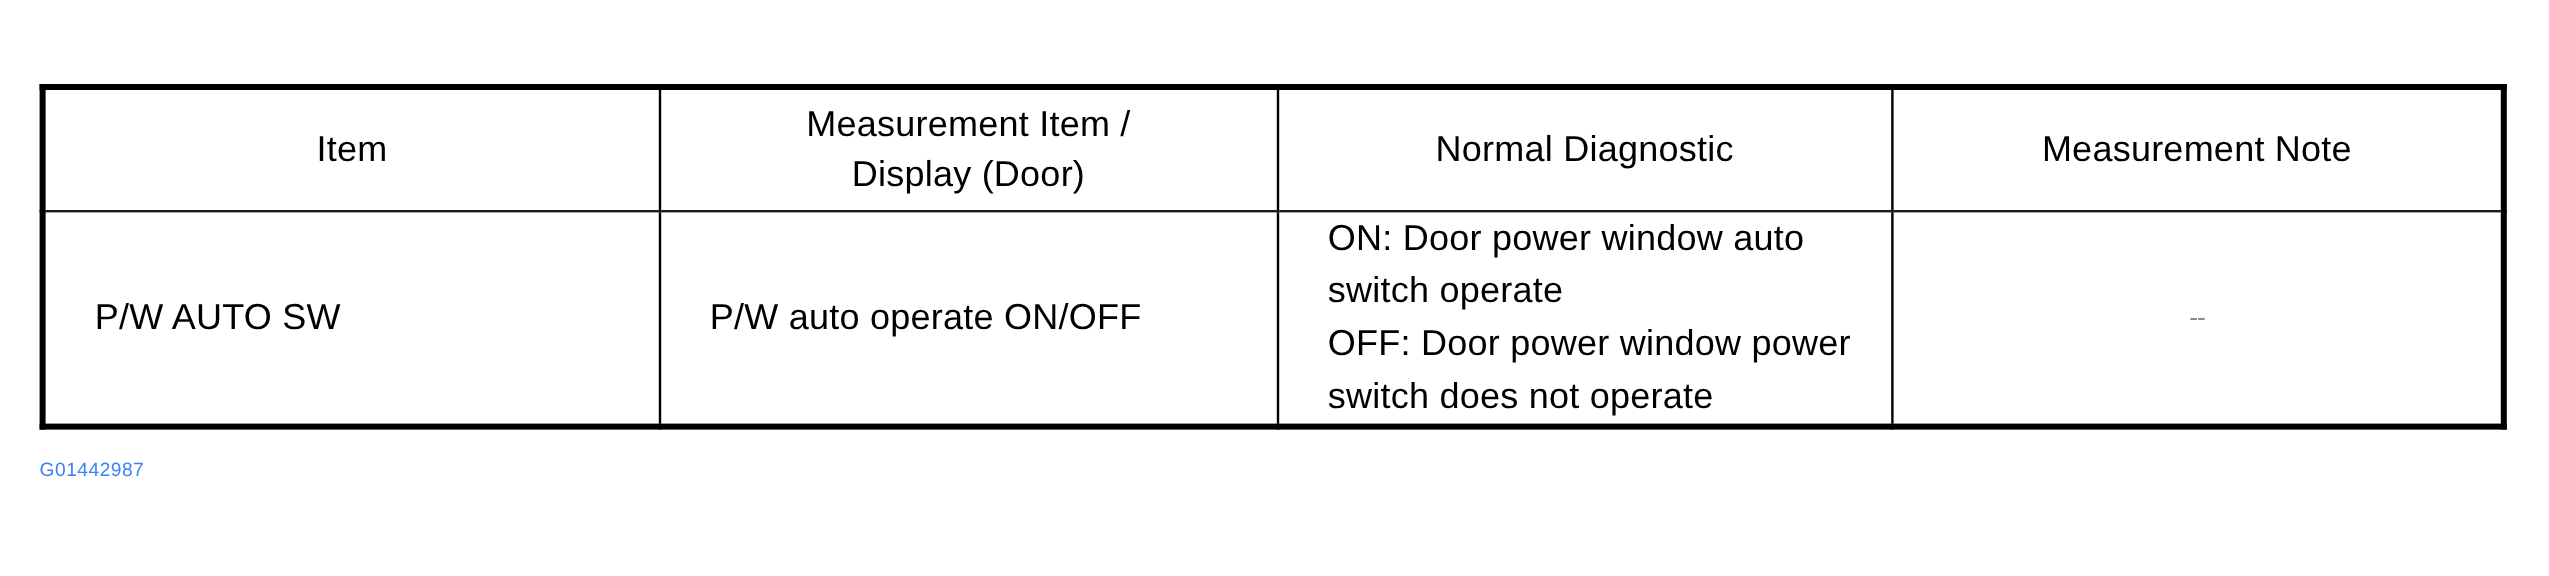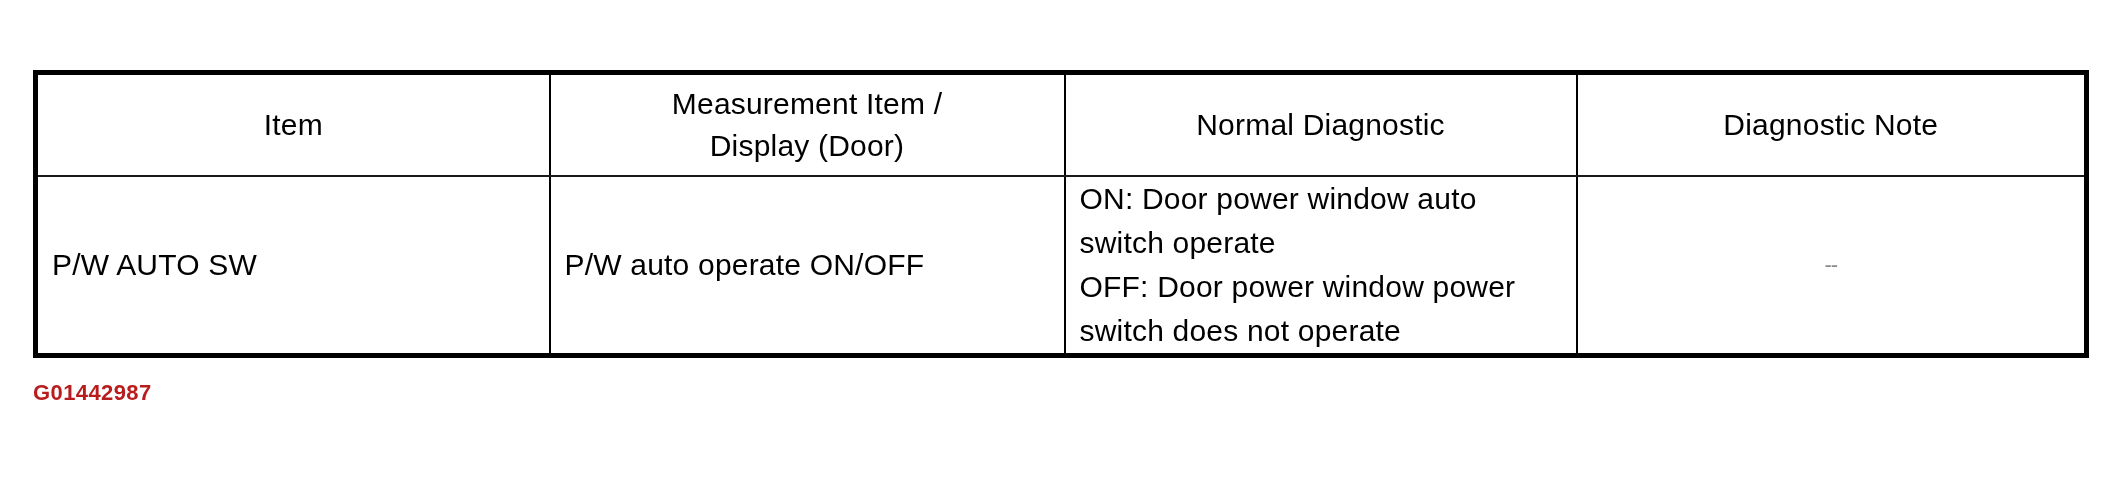--- a/index.html
+++ b/index.html
@@ -81,46 +81,46 @@
   .body-row td {
     height: 176px;
   }
 
   .cell-text {
     display: block;
     font-size: 30px;
     line-height: 44px;
     letter-spacing: 0.2px;
     padding: 0 14px;
+    margin-left: 27px;
   }
   .cell-left   { text-align: left; }
 
   .cell-multi .ln { display: block; }
 
   
   .note-mark {
     display: block;
     text-align: center;
     font-size: 22px;
     line-height: 24px;
     color: #8a8a8a;
     letter-spacing: -1px;
   }
 
   
   .figure-caption {
     position: absolute;
     left: 33px;
     top: 378px;
-    font-size: 22px;
+    font-size: 16px;
     line-height: 30px;
     letter-spacing: 0.4px;
-    color: #b91c1c;
+    color: #3b82f6;
     white-space: nowrap;
-    font-weight: bold;
   }
 </style>
 </head>
 <body>
 
 <div class="page">
 
   <table class="data-table">
     <colgroup>
       <col class="c1">
@@ -141,21 +141,21 @@
             <span class="ln">Display (Door)</span>
           </span>
         </th>
         <th>
           <span class="head-text">
             <span class="ln">Normal Diagnostic</span>
           </span>
         </th>
         <th>
           <span class="head-text">
-            <span class="ln">Diagnostic Note</span>
+            <span class="ln">Measurement Note</span>
           </span>
         </th>
       </tr>
     </thead>
     <tbody>
       <tr class="body-row">
         <td>
           <span class="cell-text cell-left">P/W AUTO SW</span>
         </td>
         <td>

